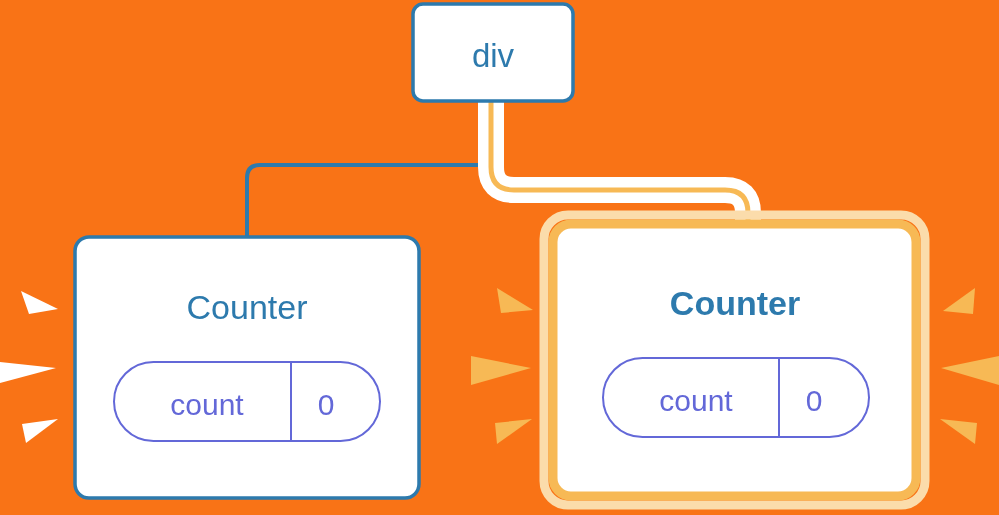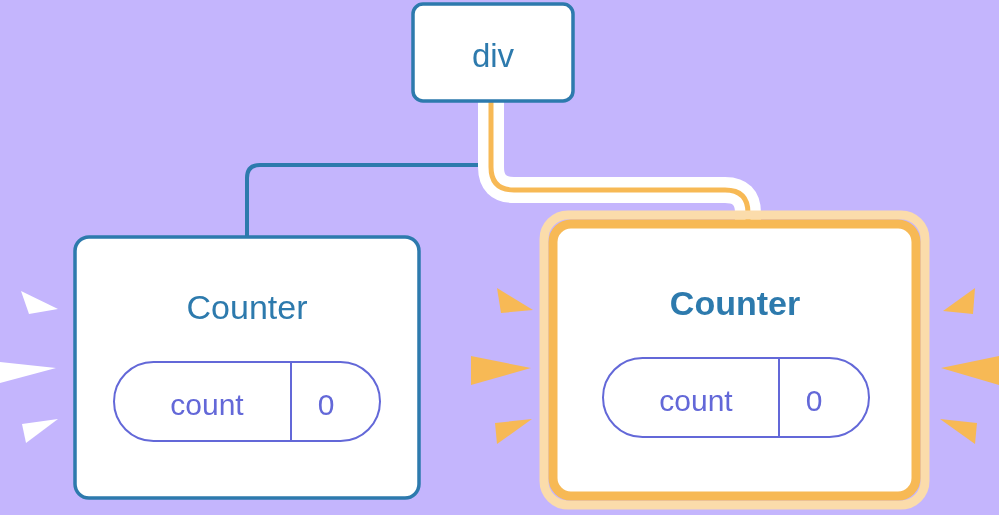--- a/index.html
+++ b/index.html
@@ -8,21 +8,21 @@
     padding: 0;
     background: #4d6a75;
   }
   body {
     font-family: "Liberation Sans", sans-serif;
   }
   #stage {
     position: relative;
     width: 999px;
     height: 515px;
-    background: #c4b5fd;
+    background: #f97316;
     overflow: hidden;
   }
   #stage svg.layer {
     position: absolute;
     left: 0;
     top: 0;
     width: 999px;
     height: 515px;
     overflow: visible;
   }

